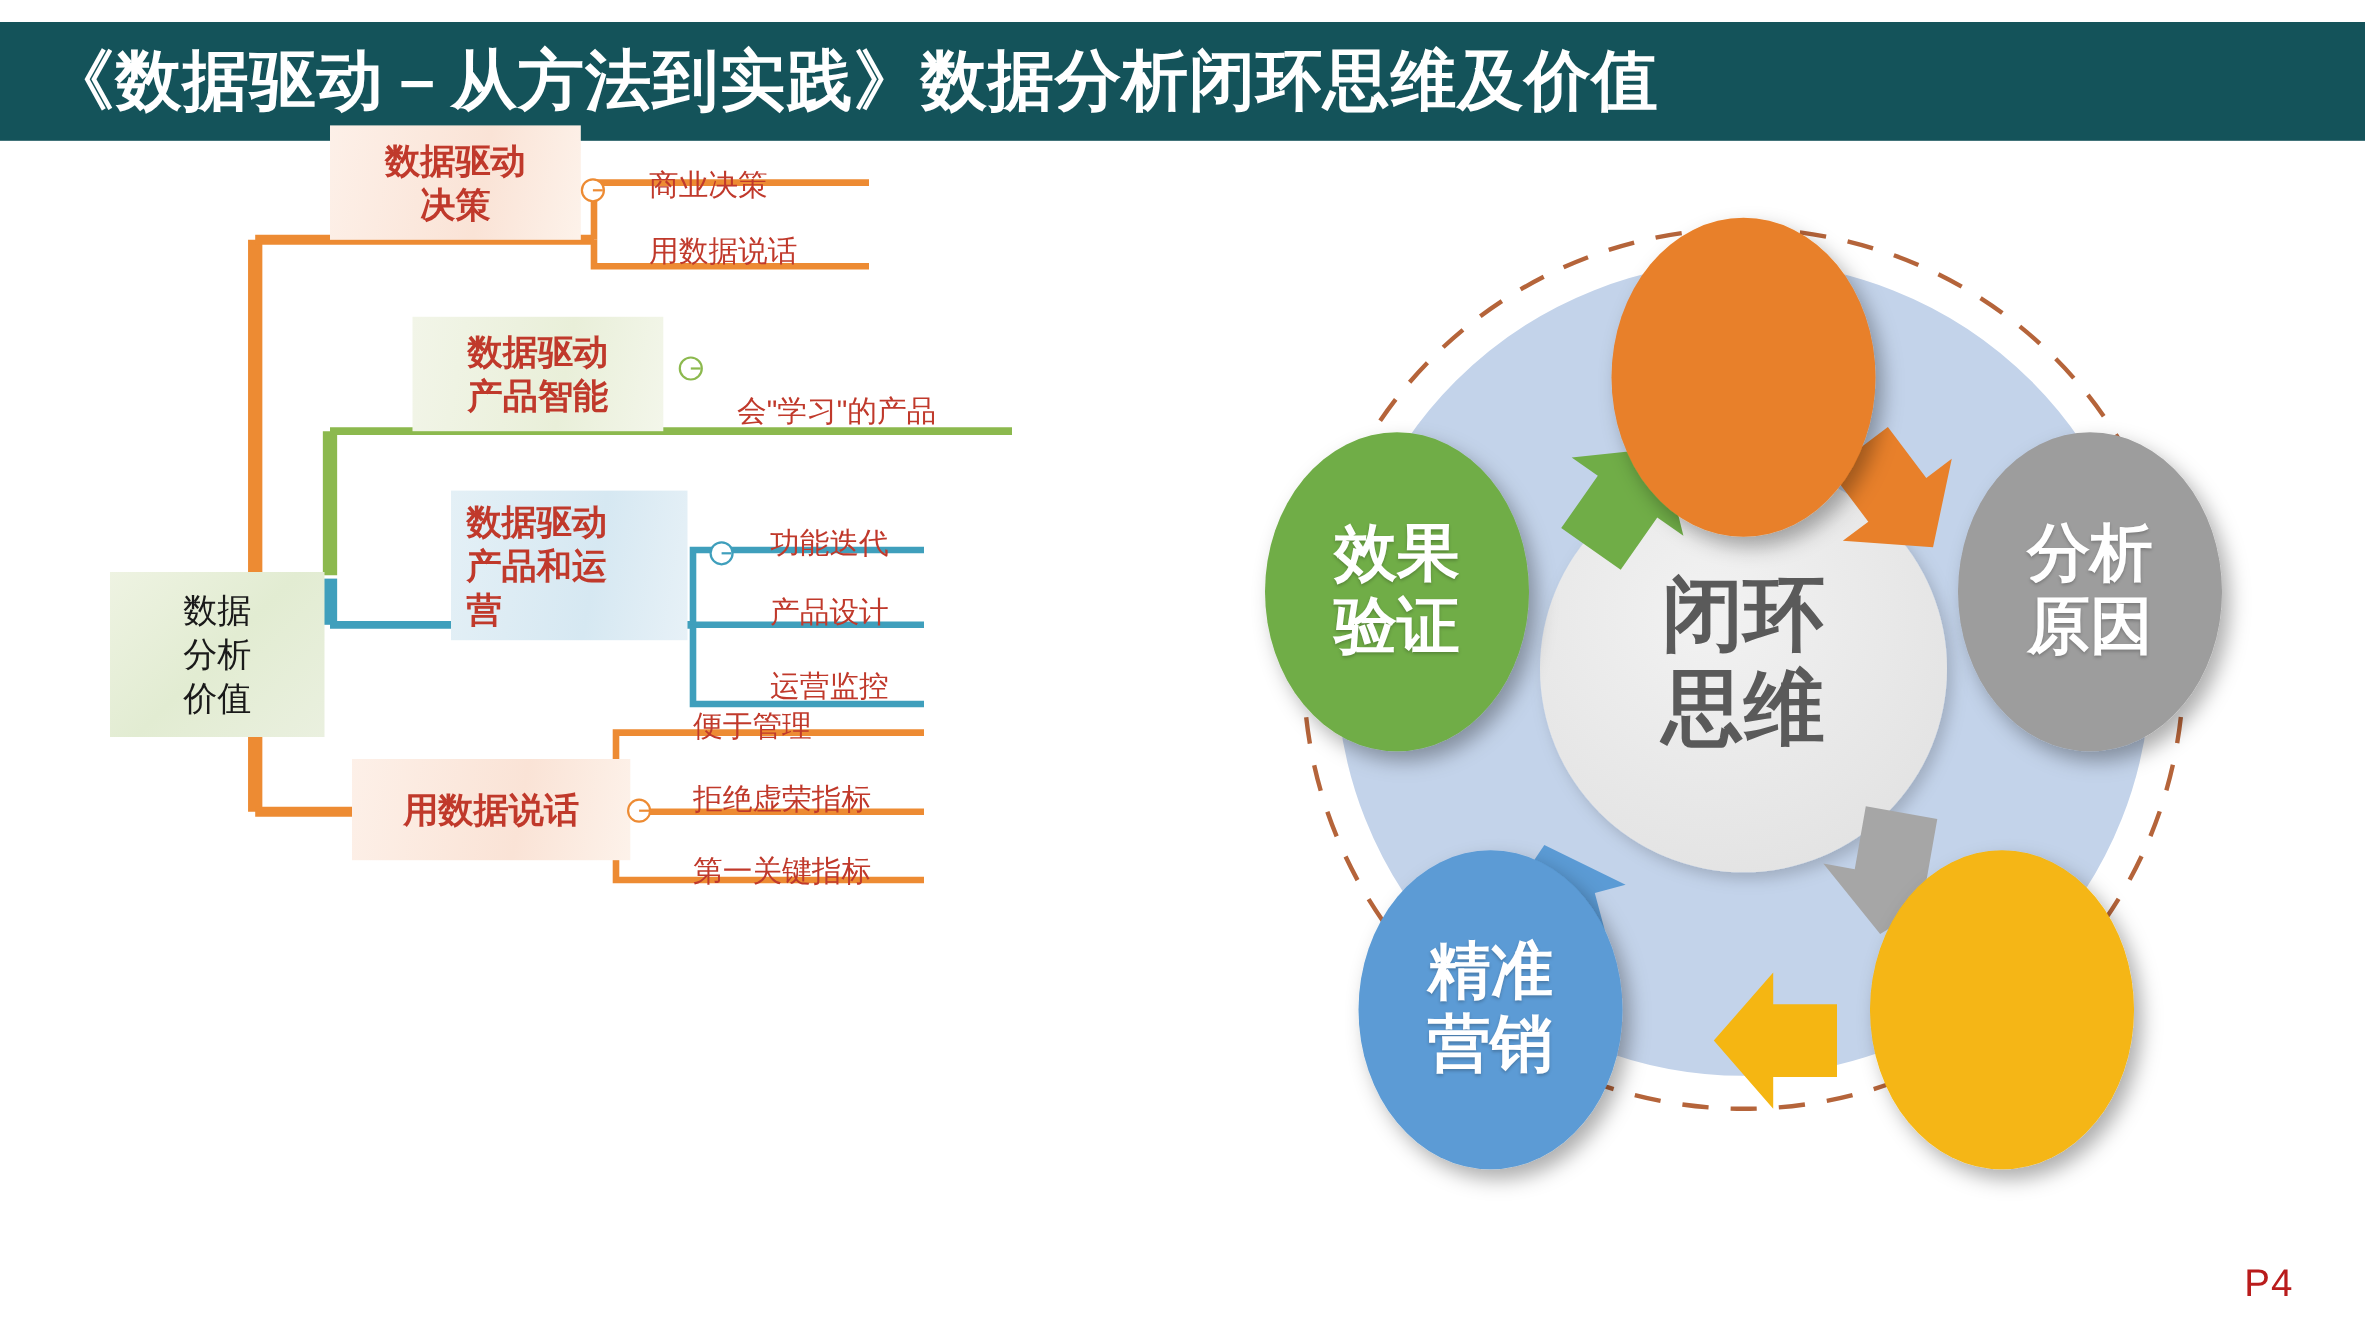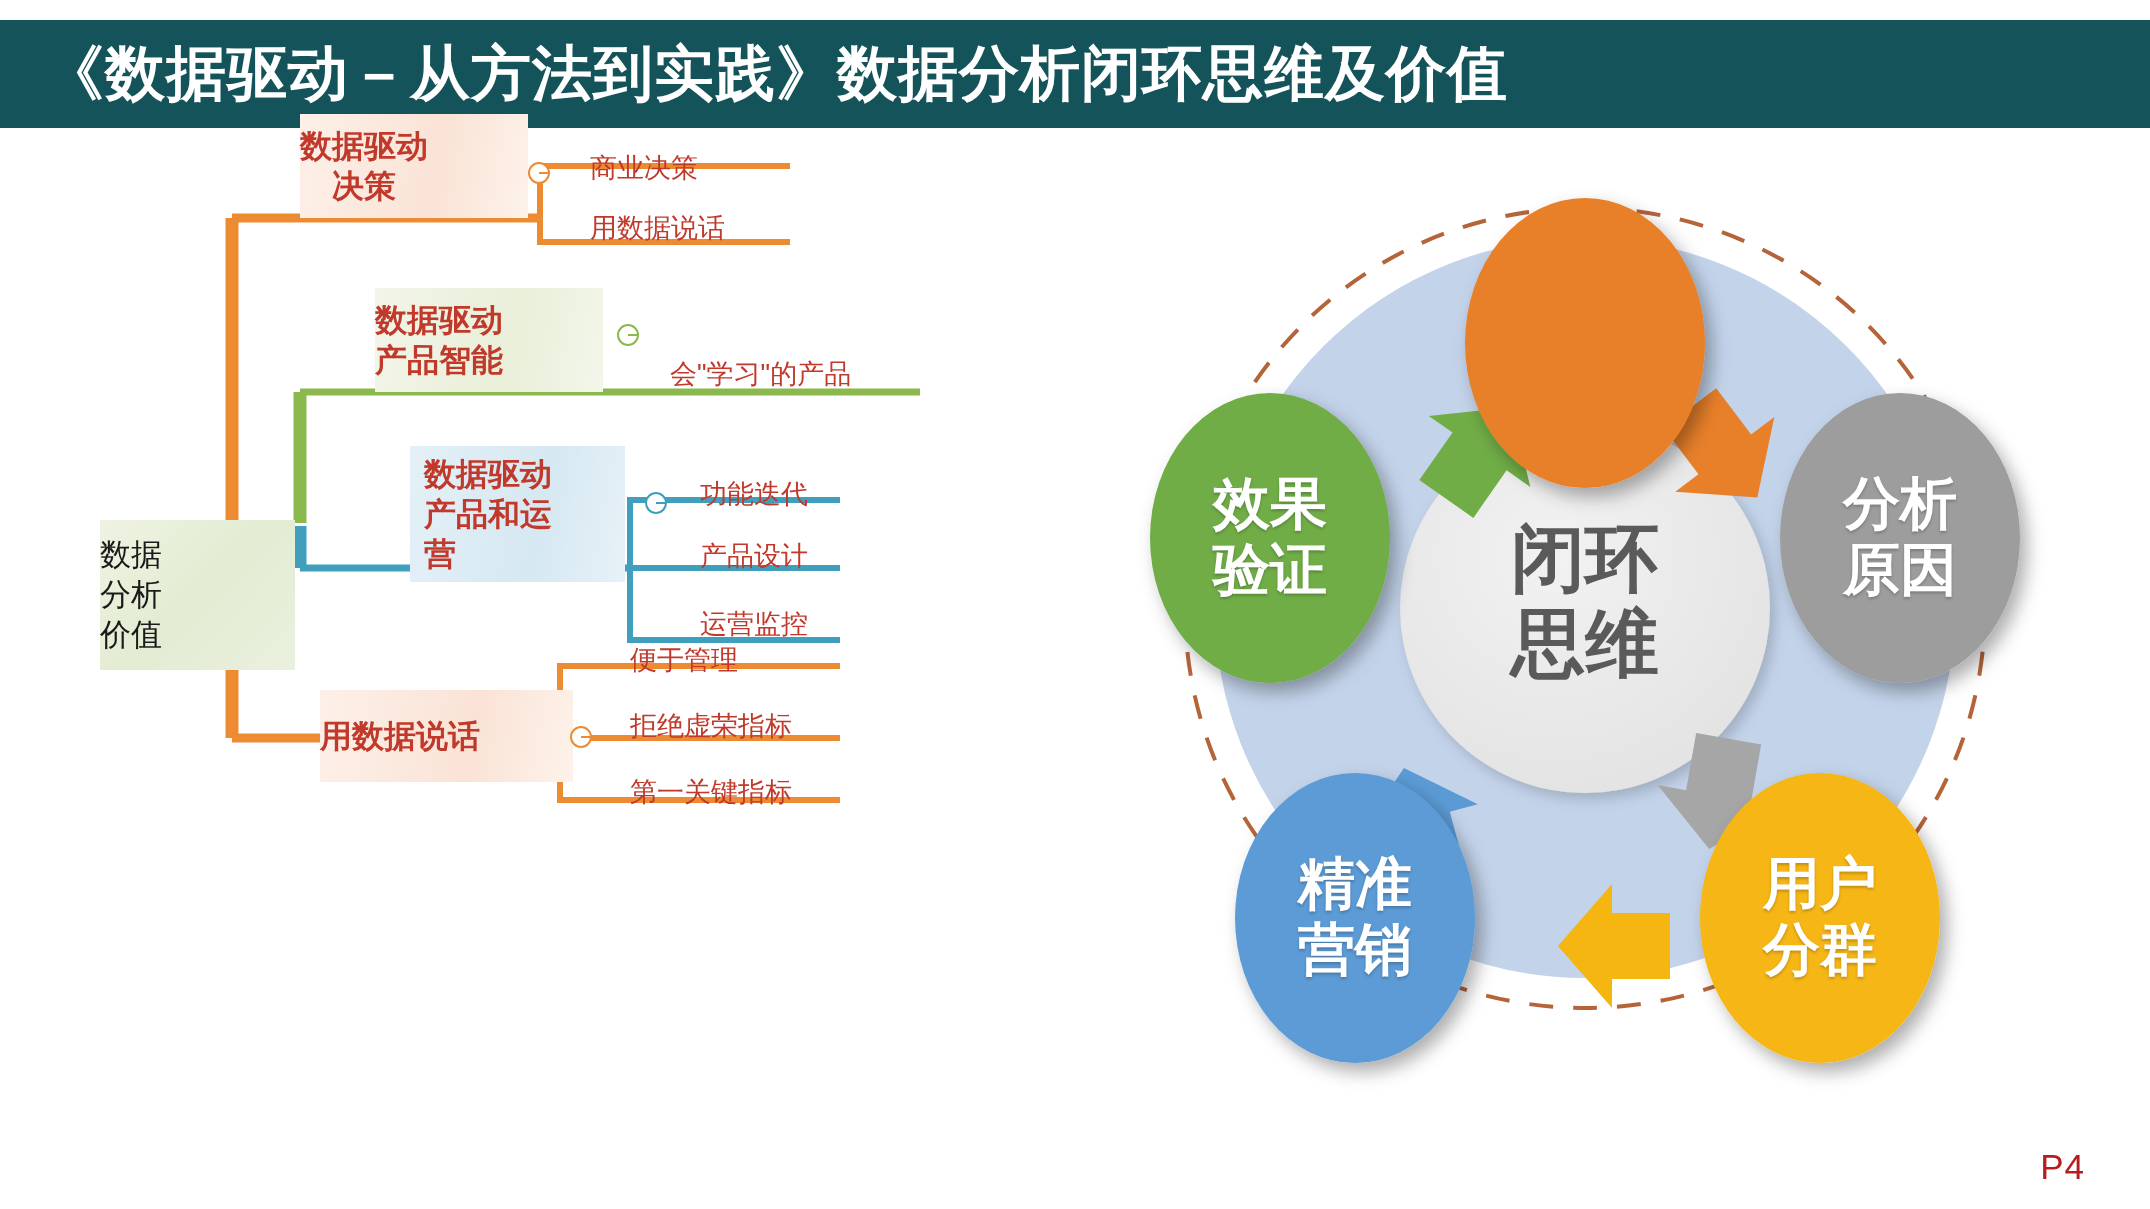--- a/index.html
+++ b/index.html
@@ -57,20 +57,21 @@
     position: absolute;
     left: 0;
     top: 0;
   }
 
   .mm-node {
     position: absolute;
     box-sizing: border-box;
     display: flex;
     align-items: center;
+    justify-content: center;
     text-align: center;
     font-weight: bold;
     color: #c0392b;
     line-height: 1.25;
   }
   .mm-root {
     color: #1a1a1a;
     font-weight: normal;
     font-size: 31px;
     line-height: 1.3;
@@ -272,22 +273,20 @@
 
       <ellipse cx="565" cy="215" rx="120" ry="145" fill="#e8802a" filter="url(#shad)"></ellipse>
       <ellipse cx="880" cy="410" rx="120" ry="145" fill="#9d9d9d" filter="url(#shad)"></ellipse>
       <ellipse cx="800" cy="790" rx="120" ry="145" fill="#f5b612" filter="url(#shad)"></ellipse>
       <ellipse cx="335" cy="790" rx="120" ry="145" fill="#5b9bd5" filter="url(#shad)"></ellipse>
       <ellipse cx="250" cy="410" rx="120" ry="145" fill="#70ad47" filter="url(#shad)"></ellipse>
     </svg>
 
     <div class="cy-label cy-outer-label" style="left: 760px; top: 343px; width: 240px; white-space: pre-line;">分析
 原因</div>
-    <div class="cy-label cy-outer-label" style="left: 680px; top: 723px; width: 240px; white-space: pre-line;">用户
-分群</div>
     <div class="cy-label cy-outer-label" style="left: 215px; top: 723px; width: 240px; white-space: pre-line;">精准
 营销</div>
     <div class="cy-label cy-outer-label" style="left: 130px; top: 343px; width: 240px; white-space: pre-line;">效果
 验证</div>
 
     <div class="cy-label cy-center-label" style="left: 405px; top: 388px; width: 320px; white-space: pre-line;">闭环
 思维</div>
   </div>
 
   <div id="page-number">P4</div>

